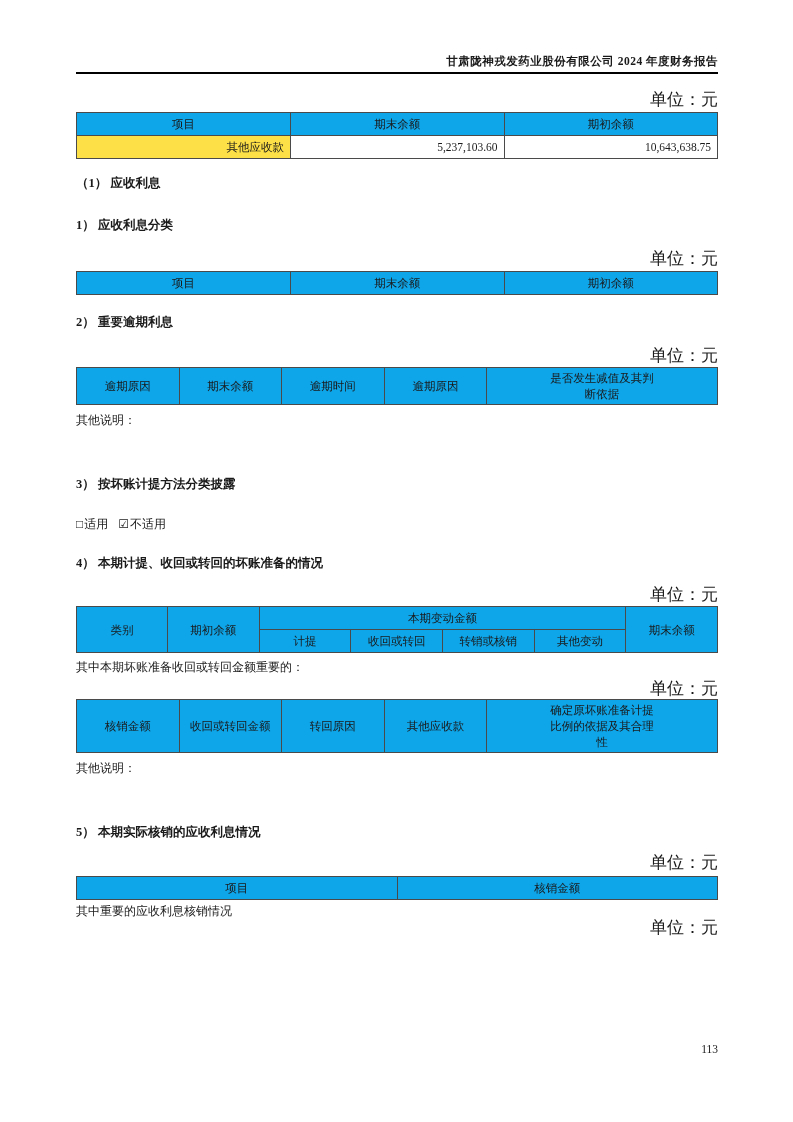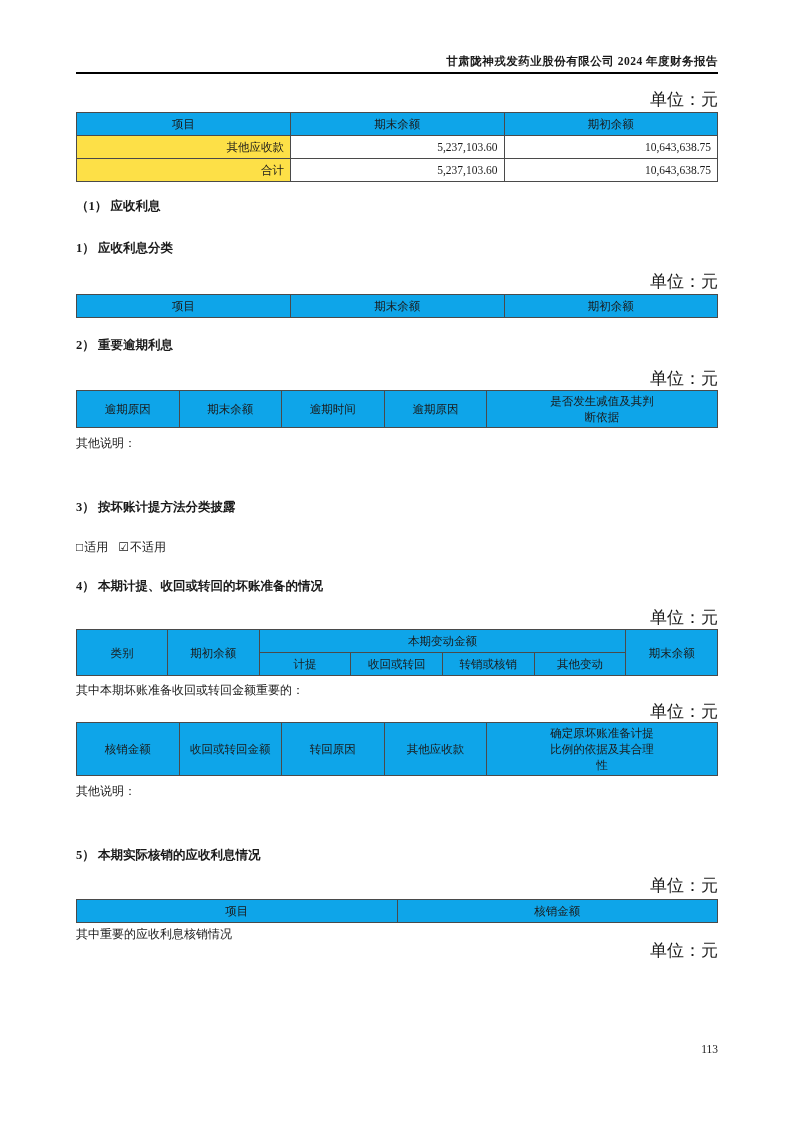--- a/index.html
+++ b/index.html
@@ -75,25 +75,20 @@
           <tr>
         <th>项目</th>
         <th>期末余额</th>
         <th>期初余额</th>
       </tr>
       <tr>
         <td class="cell-label">其他应收款</td>
         <td class="cell-num">5,237,103.60</td>
         <td class="cell-num">10,643,638.75</td>
       </tr>
-      <tr>
-        <td class="cell-label">合计</td>
-        <td class="cell-num">5,237,103.60</td>
-        <td class="cell-num">10,643,638.75</td>
-      </tr>
     </tbody>
       </table>
 
     <div class="h2" style="margin-top:16px;">（1） 应收利息</div>
 
     <div class="h2" style="margin-top:26px;">1） 应收利息分类</div>
 
     <div class="unit" style="margin-top:19px;">单位：元</div>
 
     <table style="margin-top:5px;">

